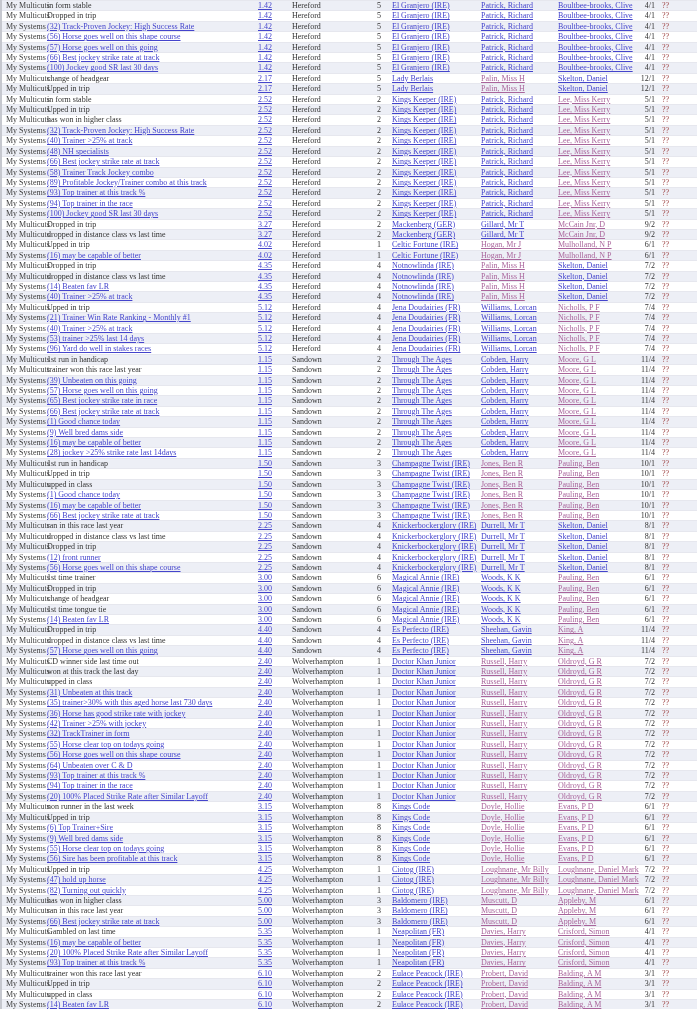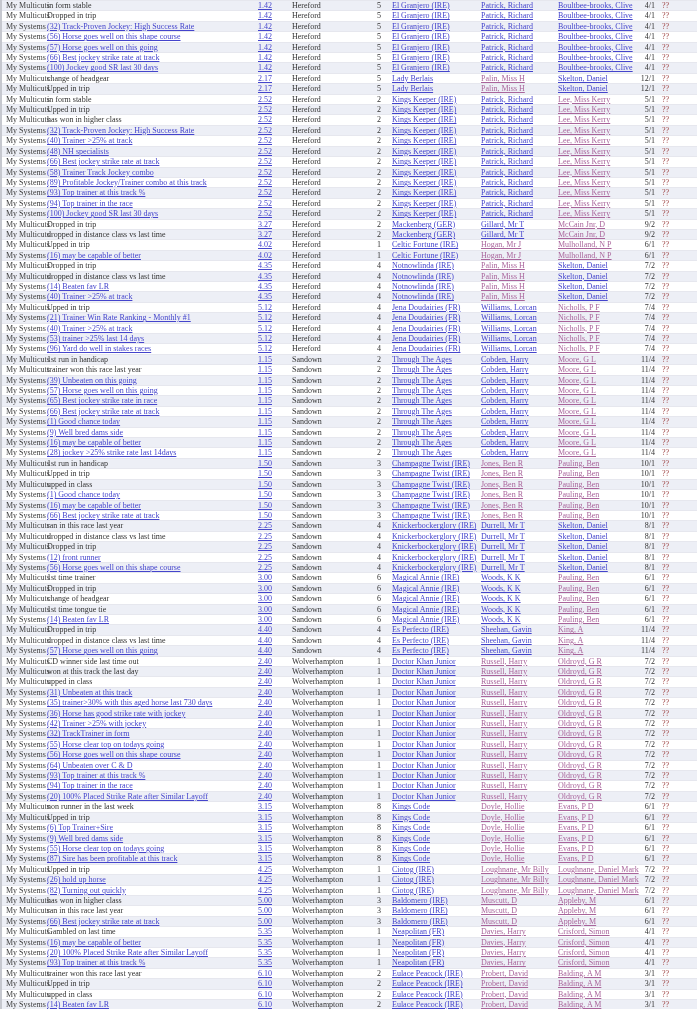--- a/index.html
+++ b/index.html
@@ -1030,21 +1030,21 @@
           <td class="course">Wolverhampton</td>
           <td class="num">8</td>
           <td class="horse link">Kings Code</td>
           <td class="trainer link visited">Doyle, Hollie</td>
           <td class="jockey link visited">Evans, P D</td>
           <td class="odds">6/1</td>
           <td class="qq">??</td>
         </tr>
         <tr>
           <td class="sys">My Systems</td>
-          <td class="comment link">(87) Sire has been profitable at this track</td>
+          <td class="comment link">(56) Sire has been profitable at this track</td>
           <td class="time link">3.15</td>
           <td class="course">Wolverhampton</td>
           <td class="num">8</td>
           <td class="horse link">Kings Code</td>
           <td class="trainer link visited">Doyle, Hollie</td>
           <td class="jockey link visited">Evans, P D</td>
           <td class="odds">6/1</td>
           <td class="qq">??</td>
         </tr>
         <tr>
@@ -1054,21 +1054,21 @@
           <td class="course">Wolverhampton</td>
           <td class="num">1</td>
           <td class="horse link">Ciotog (IRE)</td>
           <td class="trainer link visited">Loughnane, Mr Billy</td>
           <td class="jockey link visited">Loughnane, Daniel Mark</td>
           <td class="odds">7/2</td>
           <td class="qq">??</td>
         </tr>
         <tr>
           <td class="sys">My Systems</td>
-          <td class="comment link">(26) hold up horse</td>
+          <td class="comment link">(47) hold up horse</td>
           <td class="time link">4.25</td>
           <td class="course">Wolverhampton</td>
           <td class="num">1</td>
           <td class="horse link">Ciotog (IRE)</td>
           <td class="trainer link visited">Loughnane, Mr Billy</td>
           <td class="jockey link visited">Loughnane, Daniel Mark</td>
           <td class="odds">7/2</td>
           <td class="qq">??</td>
         </tr>
         <tr>

